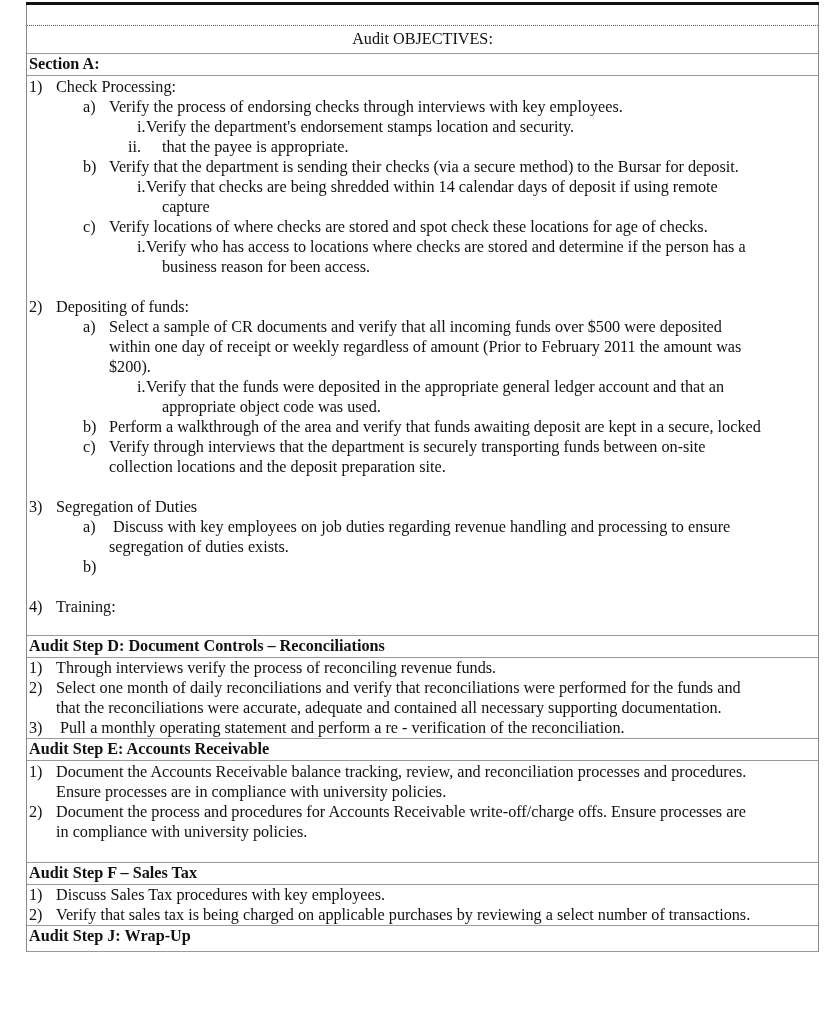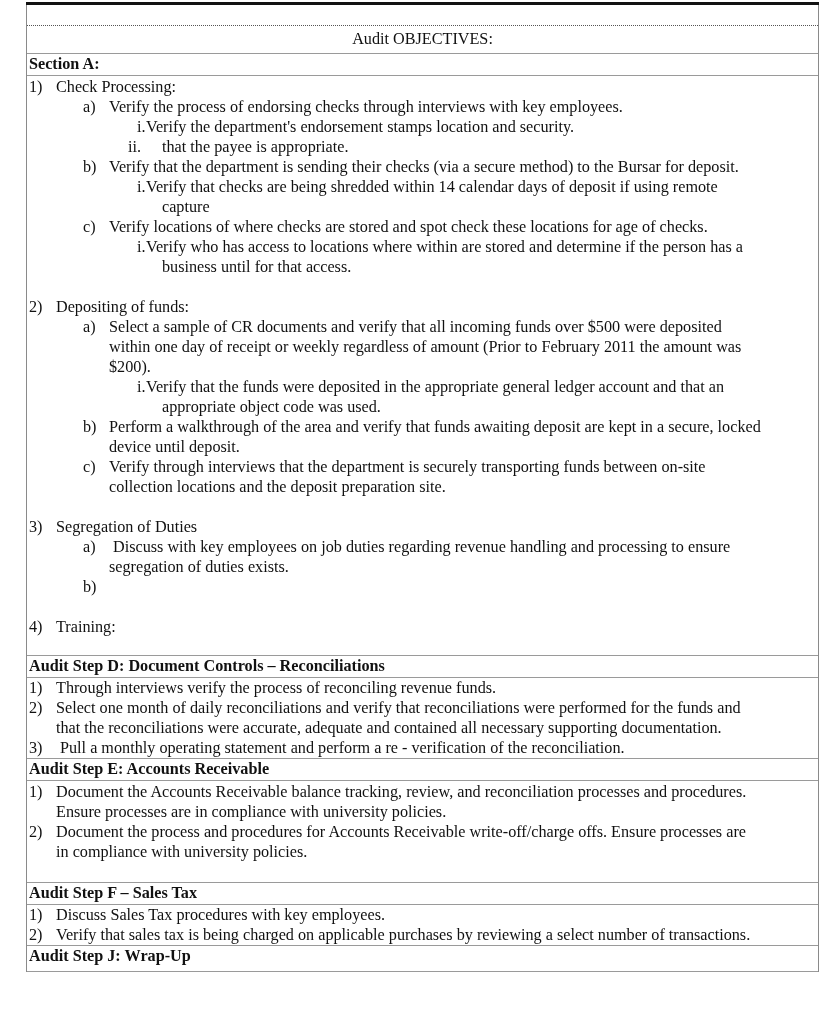--- a/index.html
+++ b/index.html
@@ -58,24 +58,24 @@
       </div>
       <div class="line">
         <span style="margin-left:133px">capture</span>
       </div>
       <div class="line">
         <span class="num" style="left:54px">c)</span>
         <span style="margin-left:80px">Verify locations of where checks are stored and spot check these locations for age of checks.</span>
       </div>
       <div class="line">
         <span class="num" style="left:108px">i.</span>
-        <span style="margin-left:117px">Verify who has access to locations where within are stored and determine if the person has a</span>
+        <span style="margin-left:117px">Verify who has access to locations where checks are stored and determine if the person has a</span>
       </div>
       <div class="line">
-        <span style="margin-left:133px">business until for that access.</span>
+        <span style="margin-left:133px">business reason for been access.</span>
       </div>
 
       <div class="gap"></div>
 
       <div class="line">
         <span class="num" style="left:0">2)</span>
         <span style="margin-left:27px">Depositing of funds:</span>
       </div>
       <div class="line">
         <span class="num" style="left:54px">a)</span>
@@ -90,23 +90,20 @@
       <div class="line">
         <span class="num" style="left:108px">i.</span>
         <span style="margin-left:117px">Verify that the funds were deposited in the appropriate general ledger account and that an</span>
       </div>
       <div class="line">
         <span style="margin-left:133px">appropriate object code was used.</span>
       </div>
       <div class="line">
         <span class="num" style="left:54px">b)</span>
         <span style="margin-left:80px">Perform a walkthrough of the area and verify that funds awaiting deposit are kept in a secure, locked</span>
-      </div>
-      <div class="line">
-        <span style="margin-left:80px">device until deposit.</span>
       </div>
       <div class="line">
         <span class="num" style="left:54px">c)</span>
         <span style="margin-left:80px">Verify through interviews that the department is securely transporting funds between on-site</span>
       </div>
       <div class="line">
         <span style="margin-left:80px">collection locations and the deposit preparation site.</span>
       </div>
 
       <div class="gap"></div>

